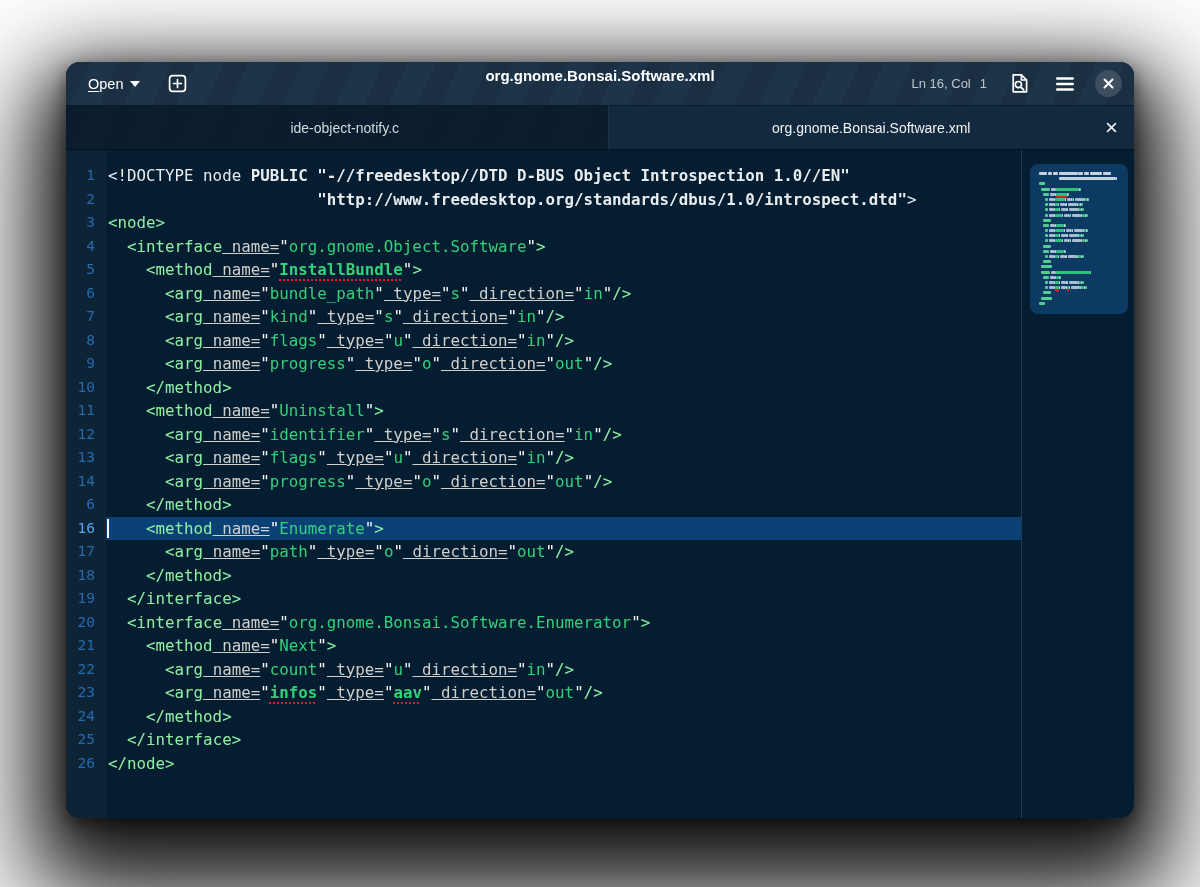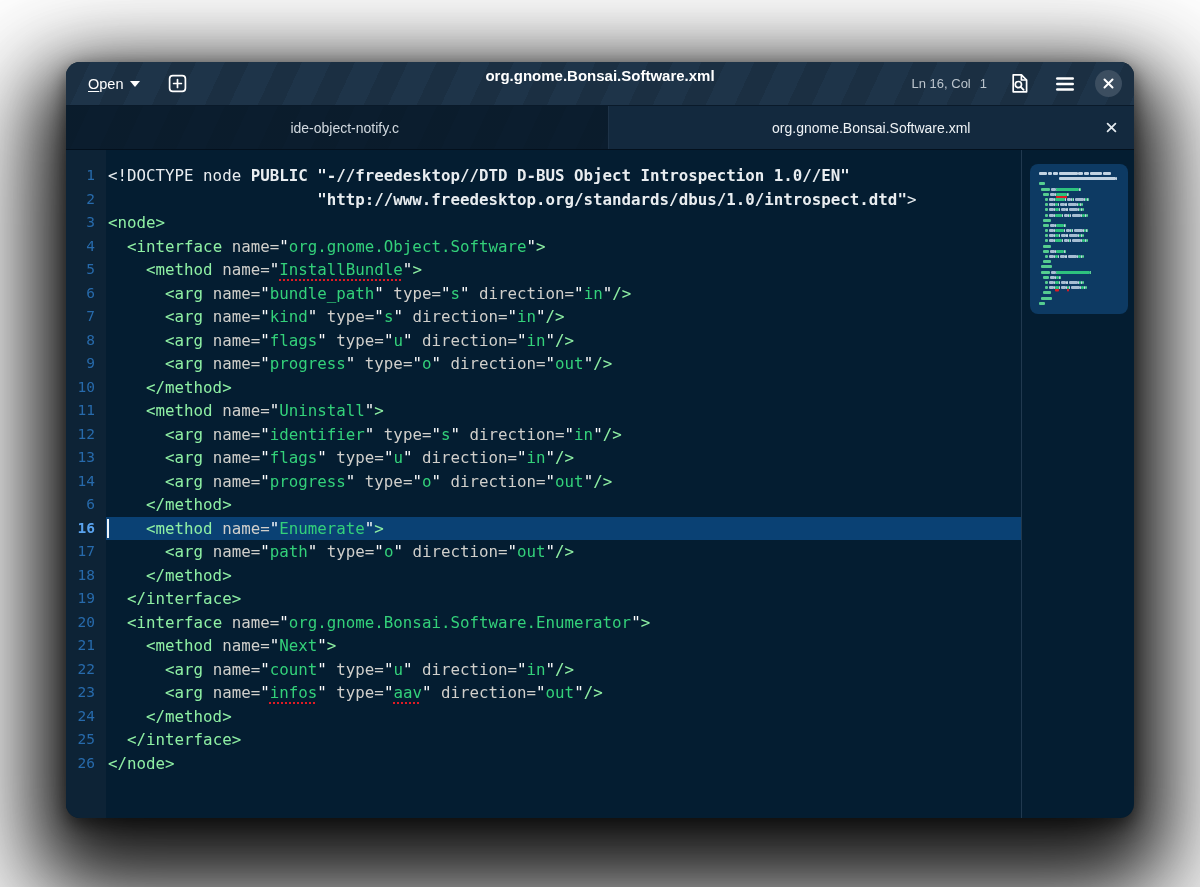--- a/index.html
+++ b/index.html
@@ -61,38 +61,38 @@
     display:flex; align-items:center; justify-content:center;
     width:22px; height:22px; border-radius:4px; }
 
   
   .main{ display:flex; height:668px; }
   .gutter{ width:40px; background:var(--c-gutter); padding-top:14px;
     flex:none; }
   .gnum{ height:23.5px; line-height:23.5px; text-align:right; padding-right:11px;
     font-family:"DejaVu Sans Mono", monospace; font-size:14.5px;
     color:var(--c-lnum); }
-  .gnum.cur{ color:var(--c-lnum-active); font-weight:bold; }
+  .gnum.cur{ color:var(--c-lnum-active); font-weight:normal; }
   .code-scroll{ flex:1 1 auto; padding-top:14px; overflow:hidden; position:relative; }
   .line{ height:23.5px; line-height:23.5px; white-space:pre; position:relative;
     font-family:"DejaVu Sans Mono", monospace; font-size:15.8px;
     padding-left:2px; }
   .line.cur-line{ background:var(--c-curline); }
   .cursor{ position:absolute; left:1px; top:2px; bottom:2px; width:2px;
     background:#eef3f7; }
   .tk-pl{ color:var(--c-plain); }
   .tk-plb{ color:var(--c-plain); font-weight:bold; }
   .tk-tag{ color:var(--c-tag); }
-  .tk-attr{ color:var(--c-attr); }
+  .tk-attr{ color:var(--c-attr);text-decoration:underline; }
   .tk-q{ color:#ffffff; }
   .tk-str{ color:var(--c-str); }
   .tk-strm{ color:var(--c-str);
     text-decoration:underline dotted var(--c-err);
     text-decoration-thickness:2px; text-underline-offset:4px;
-    text-decoration-skip-ink:none; }
+    text-decoration-skip-ink:none;font-weight:bold; }
 
   
   .vsep{ width:1px; background:#21394f; flex:none; }
   .map-col{ width:112px; flex:none; position:relative; }
   .minimap{ position:absolute; left:8px; top:14px; width:98px;
     background:var(--c-map); border-radius:8px; padding:8px 9px 7px 9px; }
   .mm-row{ height:3px; margin-bottom:2.2px; display:flex; }
   .mm-seg{ height:3px; border-radius:1px; flex:none; }
   .mm-gap{ height:3px; flex:none; }
   .mm-err{ box-shadow:0 2.5px 0 0 var(--c-err); }

